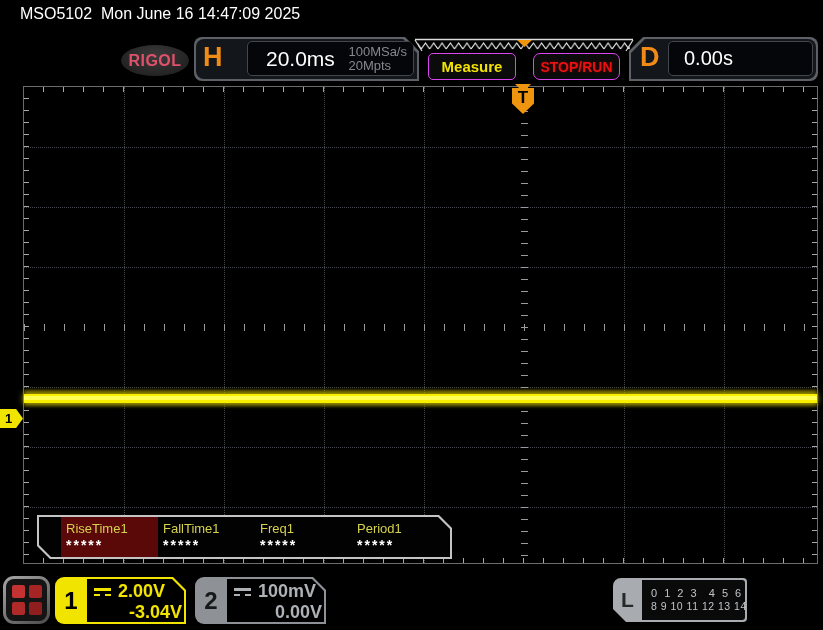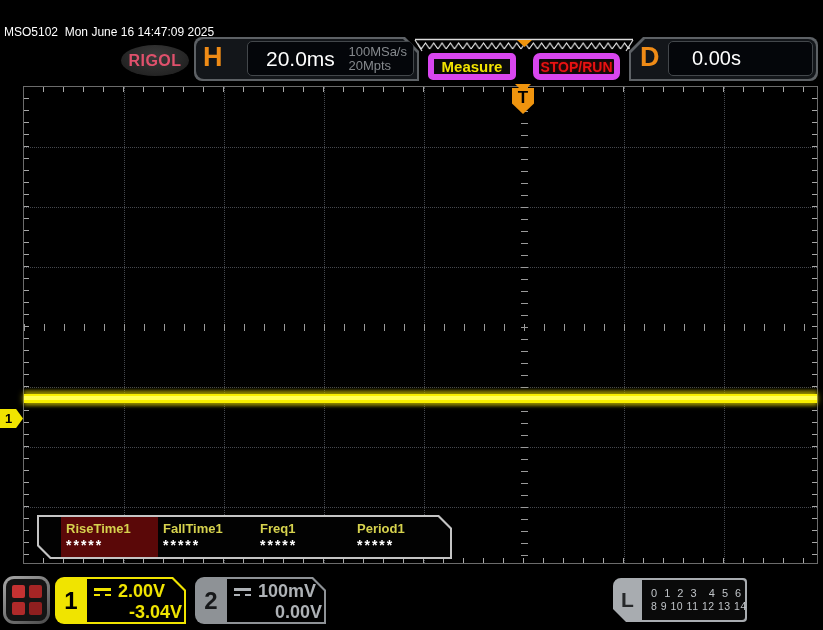--- a/index.html
+++ b/index.html
@@ -1,48 +1,48 @@
 <!DOCTYPE html>
 <html><head>
 <meta charset="utf-8">
 <style>
   html,body{margin:0;padding:0;background:#000;}
   .screen{position:relative;width:823px;height:630px;background:#000;overflow:hidden;
           font-family:"Liberation Sans","DejaVu Sans",sans-serif;}
 
   
-  .status-text{position:absolute;left:4px;top:5px;color:#fff;font-size:12px;white-space:pre;margin-top:20px;}
+  .status-text{position:absolute;left:20px;top:5px;color:#fff;font-size:16px;white-space:pre;}
 
   
   .logo{position:absolute;left:8px;top:40px;font-family:"DejaVu Serif","Liberation Serif",serif;
         font-weight:bold;font-size:33px;color:#f2e004;letter-spacing:-1px;}
   .stop-pill{position:absolute;left:121px;top:45px;width:68px;height:31px;border-radius:50%;
         background:radial-gradient(ellipse at 50% 35%,#3a3a3a,#222 75%);
         display:flex;align-items:center;justify-content:center;
         color:#e0516c;font-weight:bold;font-size:16px;letter-spacing:.5px;}
   .panel{position:absolute;background:#5d6165;}
   .panel .panel-in{position:absolute;inset:2px;background:#13161a;}
   .bevel-tr{clip-path:polygon(0 0,calc(100% - 14px) 0,100% 14px,100% 100%,0 100%);border-radius:8px 0 0 8px;}
   .bevel-tl{clip-path:polygon(14px 0,100% 0,100% 100%,0 100%,0 14px);border-radius:0 8px 8px 0;}
   .h-panel{left:194px;top:37px;width:225px;height:44px;}
   .d-panel{left:629px;top:37px;width:189px;height:44px;}
   .panel-letter{position:absolute;top:5px;font-size:27px;font-weight:bold;color:#ef8b16;z-index:2;}
   .h-panel .panel-letter{left:9px;}
   .d-panel .panel-letter{left:11px;}
   .value-box{position:absolute;top:4px;right:5px;bottom:5px;background:#04060a;
         border:1px solid #43474b;border-radius:5px;display:flex;align-items:center;z-index:2;}
   .h-panel .value-box{left:37px;margin-left:16px;}
-  .d-panel .value-box{left:39px;padding-left:8px;}
+  .d-panel .value-box{left:39px;}
   .timebase{color:#fff;font-size:21px;margin-left:18px;}
   .rates{margin-left:auto;margin-right:6px;text-align:left;color:#85898d;font-size:13px;line-height:14px;}
   .delay-value{color:#fff;font-size:20px;margin-left:15px;}
 
   .preview-strip{position:absolute;left:413px;top:38px;width:222px;height:15px;}
 
-  .hdr-btn{position:absolute;top:53px;height:27px;background:#0b0b0b;border:6px solid #d946ef;
+  .hdr-btn{position:absolute;top:53px;height:27px;background:#0b0b0b;border:1px solid #d946ef;
         border-radius:5px;box-sizing:border-box;display:flex;align-items:center;justify-content:center;
         box-shadow:0 0 0 2px #000;font-weight:bold;}
   .measure-btn{left:428px;width:88px;color:#f2e400;font-size:15px;}
   .stoprun-btn{left:533px;width:87px;color:#e81212;font-size:14px;text-shadow:0 0 3px #600;border-radius:7px;}
 
   
   .grid{position:absolute;left:23px;top:86px;width:795px;height:478px;
         border:1px solid #6b6b6b;box-sizing:border-box;}
   .vline{position:absolute;top:0;bottom:0;width:0;border-left:1px dotted #45484e;}
   .hline{position:absolute;left:0;right:0;height:0;border-top:1px dotted #45484e;}
@@ -77,21 +77,21 @@
         color:#000;font-weight:bold;font-size:13px;line-height:19px;padding-left:5px;box-sizing:border-box;}
 
   
   .meas-wrap{position:absolute;left:37px;top:515px;width:415px;height:44px;background:#c4c4c4;
         clip-path:polygon(0 0,calc(100% - 13px) 0,100% 13px,100% 100%,13px 100%,0 calc(100% - 13px));}
   .meas-in{position:absolute;inset:2px;background:#020202;
         clip-path:polygon(0 0,calc(100% - 12px) 0,100% 12px,100% 100%,12px 100%,0 calc(100% - 12px));
         display:flex;padding-left:22px;box-sizing:border-box;}
   .meas-cell{width:97px;padding:4px 0 0 5px;box-sizing:border-box;}
   .meas-cell.selected{background:#5a0808;}
-  .meas-label{color:#d6d24e;font-size:13px;font-weight:bold;}
+  .meas-label{color:#d6d24e;font-size:13px;font-weight:normal;}
   .meas-value{color:#fff;font-size:14px;font-weight:bold;letter-spacing:2px;margin-top:1px;}
 
   
   .menu-btn{position:absolute;left:3px;top:576px;width:47px;height:48px;border-radius:11px;
         background:linear-gradient(145deg,#a8a8a8,#4a4a4a);}
   .menu-btn-in{position:absolute;inset:3px;border-radius:8px;background:#141414;
         display:flex;align-items:center;justify-content:center;}
   .menu-squares{display:grid;grid-template-columns:13px 13px;grid-template-rows:13px 13px;gap:4px;}
   .sq{border-radius:2px;}
   .sq1{background:#c53232;} .sq2{background:#a52525;} .sq3{background:#b02a2a;} .sq4{background:#8f1f1f;}

